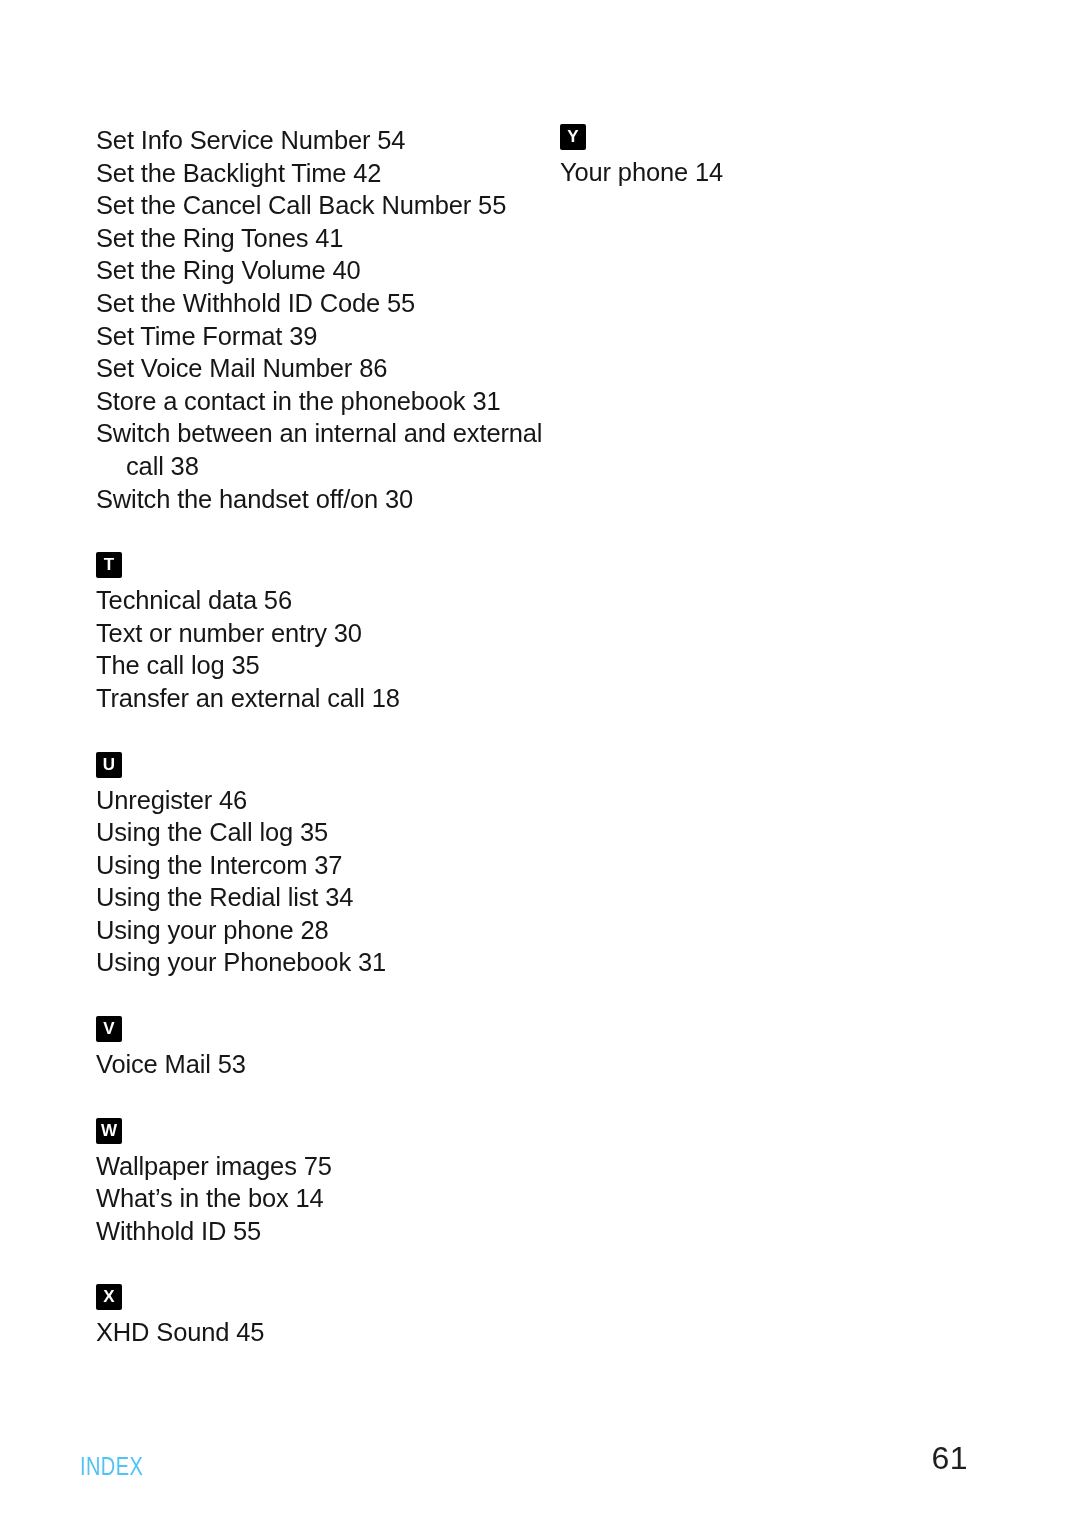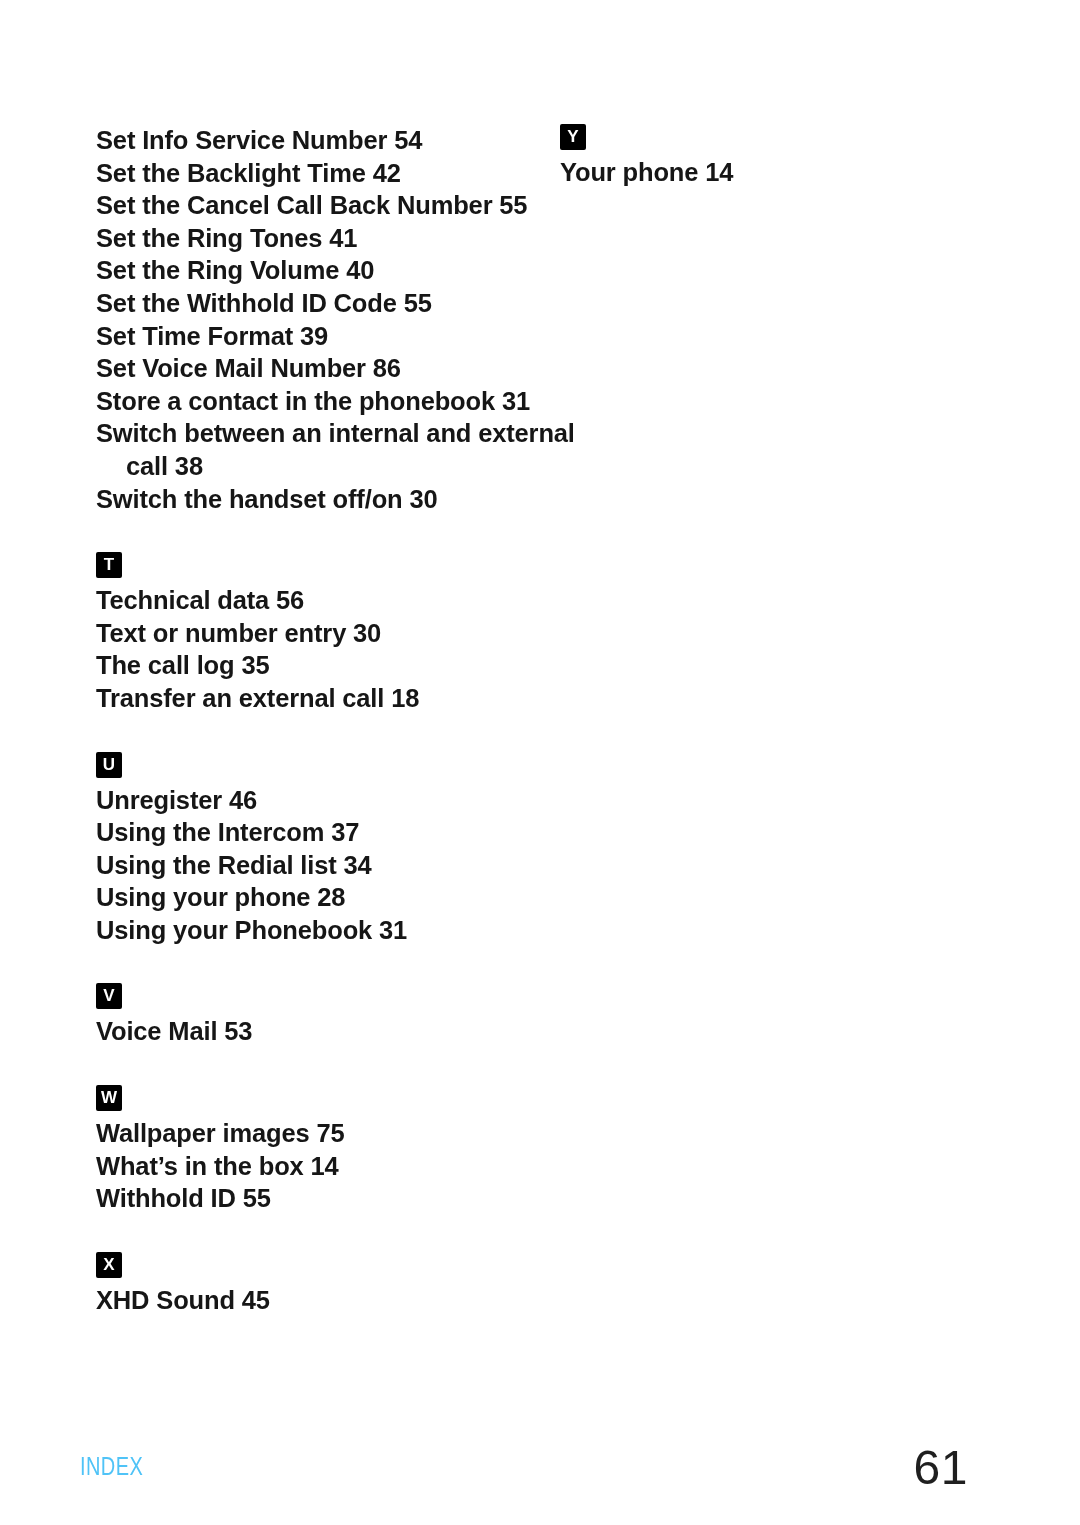--- a/index.html
+++ b/index.html
@@ -35,21 +35,21 @@
     position: absolute;
     top: 0;
   }
   .col-left  { left: 0px;   width: 450px; }
   .col-right { left: 464px; width: 440px; }
 
   
   .entry {
     font-size: 25.5px;
     line-height: 32.6px;
-    font-weight: 700;
+    font-weight: 400;
     color: #161616;
     letter-spacing: -0.15px;
     white-space: pre;
   }
   .entry.cont {
     padding-left: 30px;
   }
 
   
   .section {
@@ -92,21 +92,21 @@
     color: #4FC3F7;
     font-weight: 400;
     letter-spacing: 0.5px;
     transform: scaleX(0.80);
     transform-origin: left center;
   }
   .footer-page {
     position: absolute;
     right: 0;
     top: -8px;
-    font-size: 48px;
+    font-size: 32px;
     font-weight: 300;
     color: #1f1f1f;
     letter-spacing: 0.5px;
   }
 </style>
 </head>
 <body>
 
 <div class="page">
 
@@ -130,20 +130,21 @@
         <div class="section">
           <div class="badge-row"><span class="letter-badge">T</span></div>
           <div class="entry">Technical data 56</div>
           <div class="entry">Text or number entry 30</div>
           <div class="entry">The call log 35</div>
           <div class="entry">Transfer an external call 18</div>
         </div>
         <div class="section">
           <div class="badge-row"><span class="letter-badge">U</span></div>
           <div class="entry">Unregister 46</div>
+          <div class="entry">Using the Call log 35</div>
           <div class="entry">Using the Intercom 37</div>
           <div class="entry">Using the Redial list 34</div>
           <div class="entry">Using your phone 28</div>
           <div class="entry">Using your Phonebook 31</div>
         </div>
         <div class="section">
           <div class="badge-row"><span class="letter-badge">V</span></div>
           <div class="entry">Voice Mail 53</div>
         </div>
         <div class="section">

